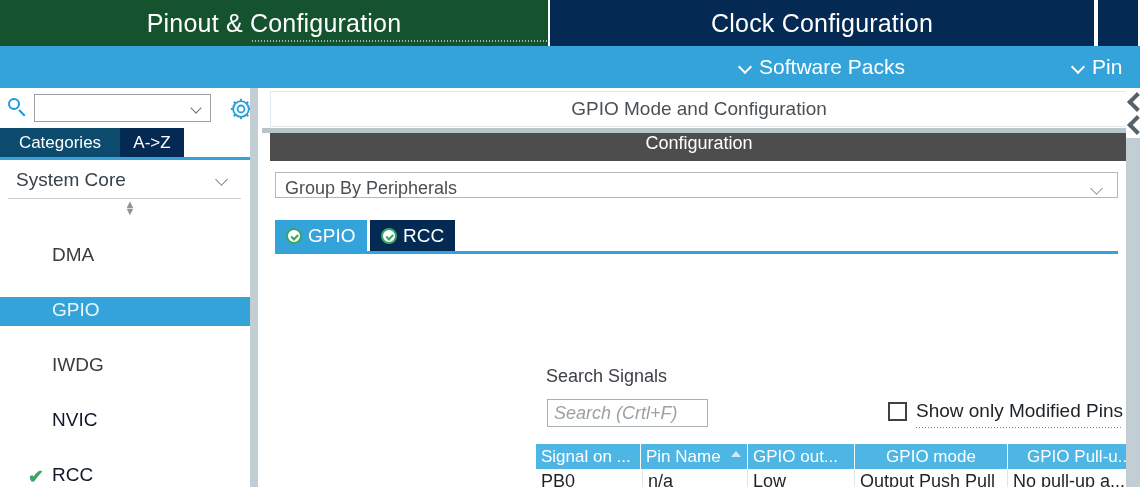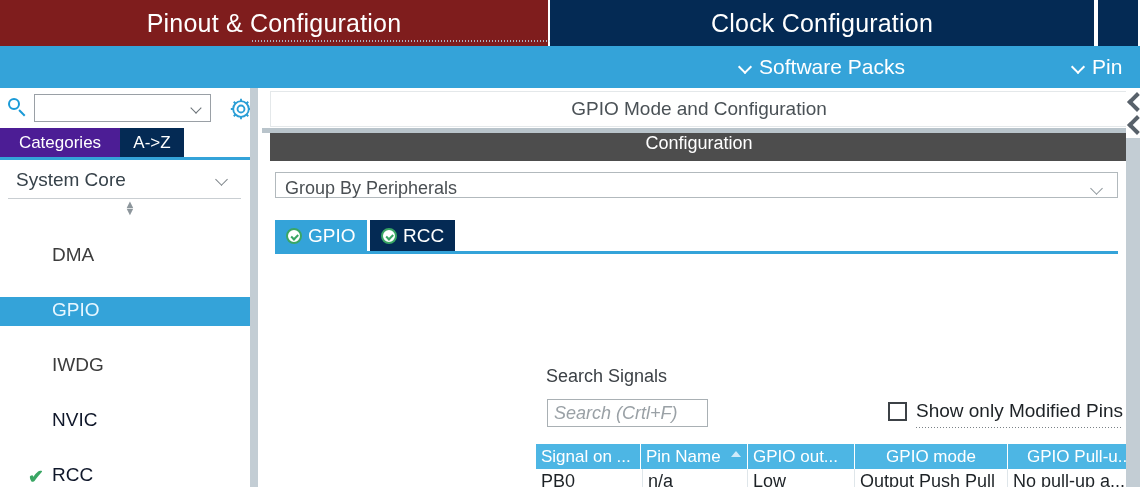--- a/index.html
+++ b/index.html
@@ -12,21 +12,21 @@
   #app{position:relative;width:1140px;height:487px;}
 
   
   .topbar{position:absolute;left:0;top:0;width:1140px;height:46px;background:#34a3d9;}
   .tab-main{
     position:absolute;top:0;height:46px;
     display:flex;align-items:center;justify-content:center;
     color:#ffffff;font-size:25px;letter-spacing:.2px;
     box-sizing:border-box;
   }
-  .tab-main.sel{background:#7f1d1d;}
+  .tab-main.sel{background:#14532d;}
   .tab-main.dark{background:#042a54;border-left:2px solid #ffffff;border-right:2px solid #ffffff;}
   #tab-pinout{left:0;width:548px;}
   #tab-clock{left:548px;width:548px;}
   #tab-right{left:1096px;width:44px;background:#042a54;}
 
   .focusdots{position:absolute;left:252px;top:40px;width:300px;height:2px;
      background:repeating-linear-gradient(to right,#bfe2f4 0 1px,transparent 1px 3px);opacity:.75;}
 
   
   .subbar{position:absolute;left:0;top:46px;width:1140px;height:42px;background:#34a3d9;}
@@ -50,21 +50,21 @@
   .combo{position:absolute;left:34px;top:6px;width:177px;height:28px;background:#fff;
     border:1px solid #9aa0a6;box-sizing:border-box;}
   .combo-arrow{position:absolute;right:7px;top:9px;width:12px;height:8px;color:#6b7378;}
   .combo-arrow::before{content:"";position:absolute;left:1px;top:0;width:7px;height:7px;
     border-right:1.8px solid currentColor;border-bottom:1.8px solid currentColor;transform:rotate(45deg);}
   .gear{position:absolute;left:228px;top:8px;width:26px;height:26px;}
 
   .cattabs{position:absolute;left:0;top:40px;width:250px;height:30px;}
   .cattab{position:absolute;top:0;height:29px;display:flex;align-items:center;justify-content:center;
      font-size:17px;box-sizing:border-box;}
-  #cat-categories{left:0;width:120px;background:#4c1d95;color:#ffffff;}
+  #cat-categories{left:0;width:120px;background:#0c4a6e;color:#ffffff;}
   #cat-az{left:120px;width:64px;background:#042a54;color:#ffffff;}
   .catunderline{position:absolute;left:0;top:69px;width:250px;height:3px;background:#34a3d9;}
 
   .syscore{position:absolute;left:8px;top:78px;width:236px;height:30px;}
   .syscore-label{position:absolute;left:8px;top:3px;font-size:19px;color:#37424a;}
   .syscore-arrow{position:absolute;right:14px;top:9px;width:14px;height:10px;color:#7b8287;}
   .syscore-arrow::before{content:"";position:absolute;left:1px;top:0;width:8px;height:8px;
     border-right:1.8px solid currentColor;border-bottom:1.8px solid currentColor;transform:rotate(45deg);}
   .syscore-rule{position:absolute;left:8px;top:110px;width:233px;height:1px;background:#c9ced2;}
 

